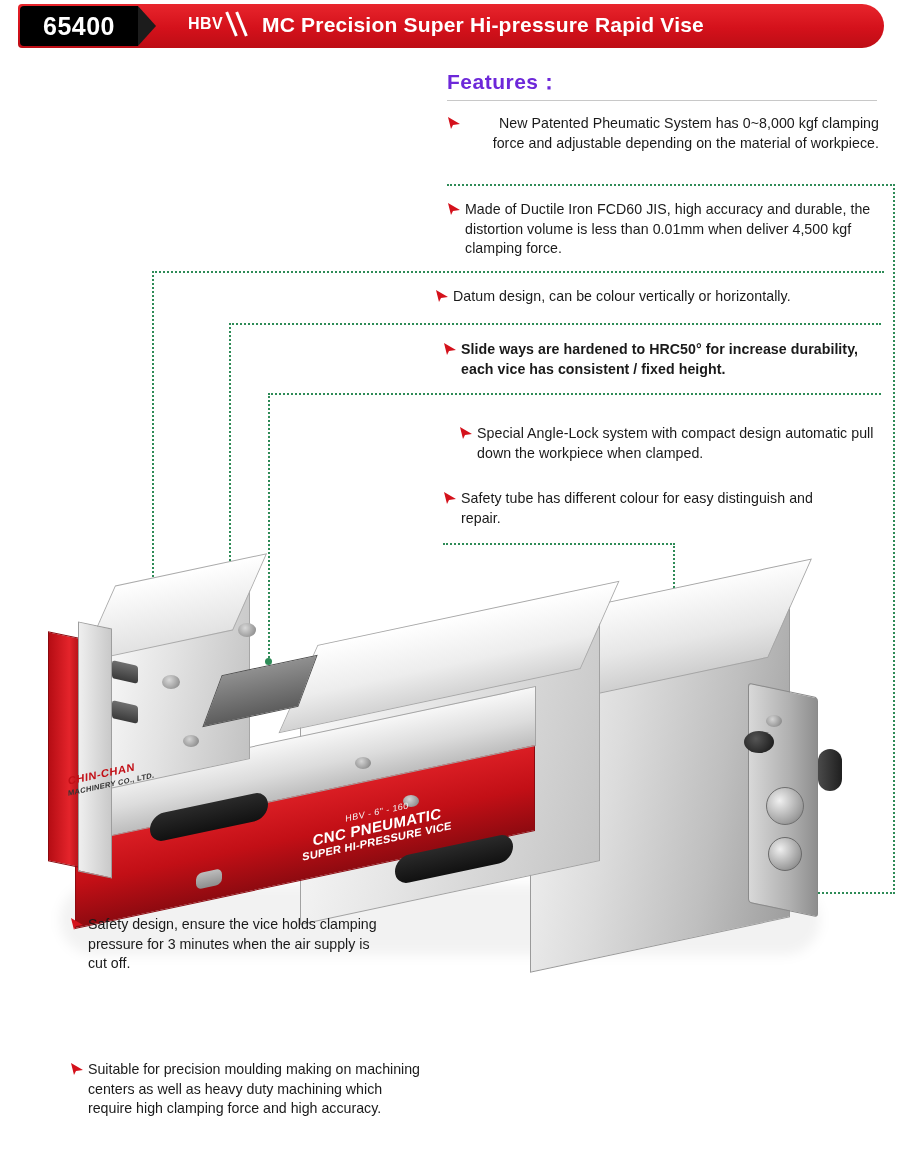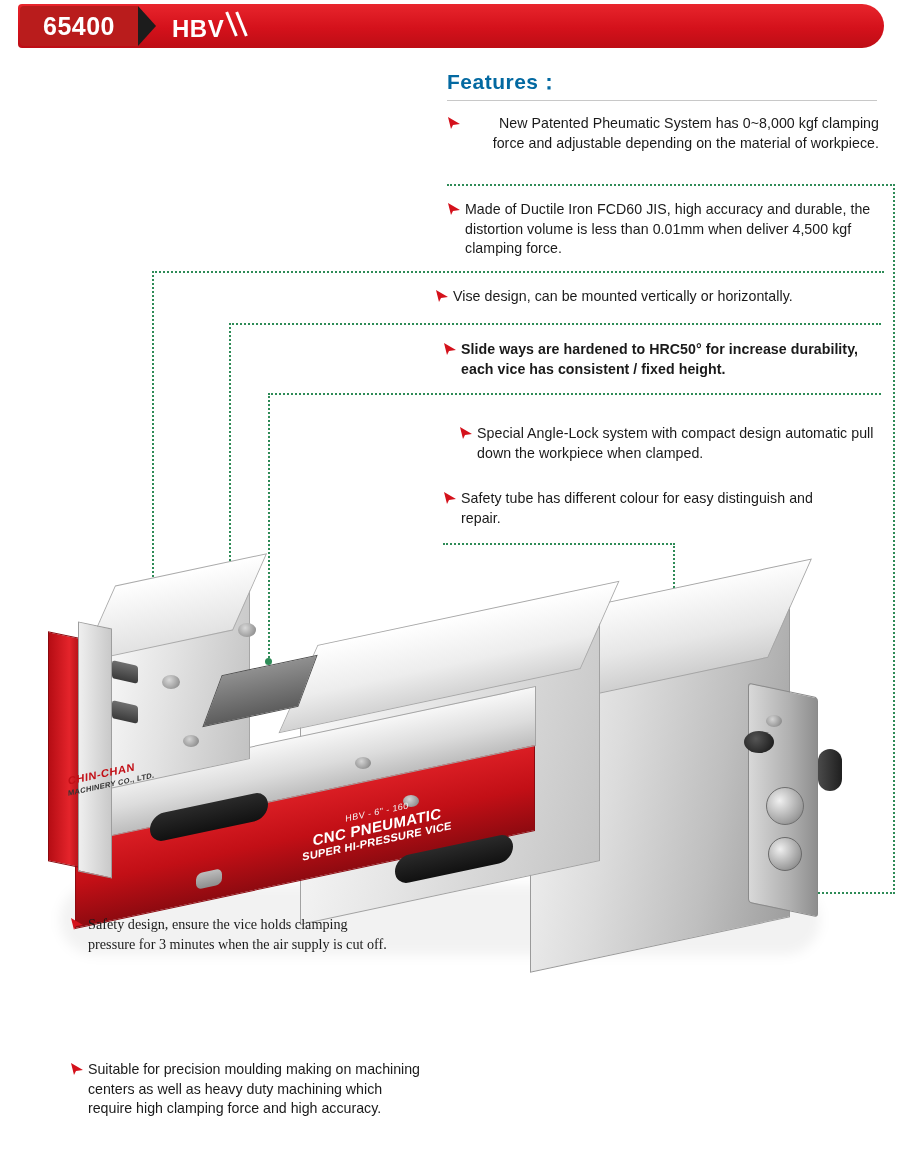--- a/index.html
+++ b/index.html
@@ -27,44 +27,44 @@
     height: 44px;
     background: #e01b24;
     background: linear-gradient(180deg,#e8252c 0%, #d4111b 55%, #bd0d15 100%);
     border-radius: 4px 22px 22px 4px;
   }
   .code-box {
     position: absolute;
     top: 6px; left: 20px;
     width: 118px;
     height: 40px;
-    background: #b91c1c;
+    background: #000000;
     border-radius: 4px 0 0 4px;
     color: #ffffff;
     font-size: 25px;
     font-weight: bold;
     letter-spacing: 0.5px;
     display: flex;
     align-items: center;
     justify-content: center;
     font-family: "Liberation Sans", sans-serif;
   }
   .code-arrow {
     position: absolute;
     top: 6px; left: 138px;
     width: 0; height: 0;
     border-top: 20px solid transparent;
     border-bottom: 20px solid transparent;
     border-left: 18px solid #1c1c1c;
   }
   .series-label {
     position: absolute;
-    top: 15px; left: 172px;
+    top: 15px; left: 188px;
     color: #ffffff;
-    font-size: 24px;
+    font-size: 16px;
     font-weight: bold;
     letter-spacing: 0.5px;
   }
   .chevron {
     position: absolute;
     top: 8px; left: 228px;
     width: 22px;
     height: 36px;
   }
   .chevron::before, .chevron::after {
@@ -85,21 +85,21 @@
     font-weight: bold;
     letter-spacing: 0.2px;
   }
 
   
   .features-title {
     position: absolute;
     top: 68px; left: 447px;
     font-size: 21px;
     font-weight: bold;
-    color: #0369a1;
+    color: #6d28d9;
     letter-spacing: 0.5px;
   }
   .features-rule {
     position: absolute;
     top: 100px; left: 447px;
     width: 430px;
     height: 1px;
     background: #c8c8c8;
   }
 
@@ -151,20 +151,21 @@
 </style>
 </head>
 <body>
 
 <div class="header">
   <div class="header-bar"></div>
   <div class="code-box">65400</div>
   <div class="code-arrow"></div>
   <div class="series-label">HBV</div>
   <div class="chevron"></div>
+  <div class="header-title">MC Precision Super Hi-pressure Rapid Vise</div>
 </div>
 
 <div class="features-title">Features：</div>
 <div class="features-rule"></div>
 
 <div class="feature" style="top:114px; left:447px; width:432px;text-align:right;">
   <span class="bullet">
     <svg width="14" height="14" viewBox="0 0 14 14">
         <path d="M1 1 L13 8 L6 9 L4 13 Z" fill="#d4111b"></path>
       </svg>
@@ -180,21 +181,21 @@
   </span>
   <span class="txt">Made of Ductile Iron FCD60 JIS, high accuracy and durable, the distortion volume is less than 0.01mm when deliver 4,500 kgf clamping force.</span>
 </div>
 
 <div class="feature" style="top:287px; left:435px; width:440px;">
   <span class="bullet">
     <svg width="14" height="14" viewBox="0 0 14 14">
         <path d="M1 1 L13 8 L6 9 L4 13 Z" fill="#d4111b"></path>
       </svg>
   </span>
-  <span class="txt">Vise design, can be mounted vertically or horizontally.</span>
+  <span class="txt">Datum design, can be colour vertically or horizontally.</span>
 </div>
 
 <div class="feature" style="top:340px; left:443px; width:438px;font-weight:bold;">
   <span class="bullet">
     <svg width="14" height="14" viewBox="0 0 14 14">
         <path d="M1 1 L13 8 L6 9 L4 13 Z" fill="#d4111b"></path>
       </svg>
   </span>
   <span class="txt">Slide ways are hardened to HRC50° for increase durability, each vice has consistent / fixed height.</span>
 </div>
@@ -333,21 +334,21 @@
   <div class="shape" style="left:262px; top:252px; width:230px; height:64px; transform:skewY(-12deg); text-align:center;">
     <div style="font-size:9px; color:#f2f2f2; letter-spacing:0.4px;">HBV - 6" - 160</div>
     <div style="font-size:15px; font-weight:bold; color:#ffffff; letter-spacing:0.3px; margin-top:1px;">CNC PNEUMATIC</div>
     <div style="font-size:11px; font-weight:bold; color:#ffffff; letter-spacing:0.2px;">SUPER HI-PRESSURE VICE</div>
   </div>
 
   <div class="shape" style="left:196px; top:316px; width:26px; height:16px; border-radius:6px;
               background:linear-gradient(180deg,#bdbdbd,#8d8d8d); transform:skewY(-12deg);"></div>
 </div>
 
-<div class="caption-block" style="top:915px; left:70px; width:320px;font-family:Liberation Serif, serif;">
+<div class="caption-block" style="top:915px; left:70px; width:320px;">
   <span style="position:absolute; left:0; top:2px;">
     <svg width="14" height="14" viewBox="0 0 14 14">
         <path d="M1 1 L13 8 L6 9 L4 13 Z" fill="#d4111b"></path>
       </svg>
   </span>
   <span style="display:block; padding-left:18px;">Safety design, ensure the vice holds clamping pressure for 3 minutes when the air supply is cut off.</span>
 </div>
 
 <div class="caption-block" style="top:1060px; left:70px; width:350px;">
   <span style="position:absolute; left:0; top:2px;">

